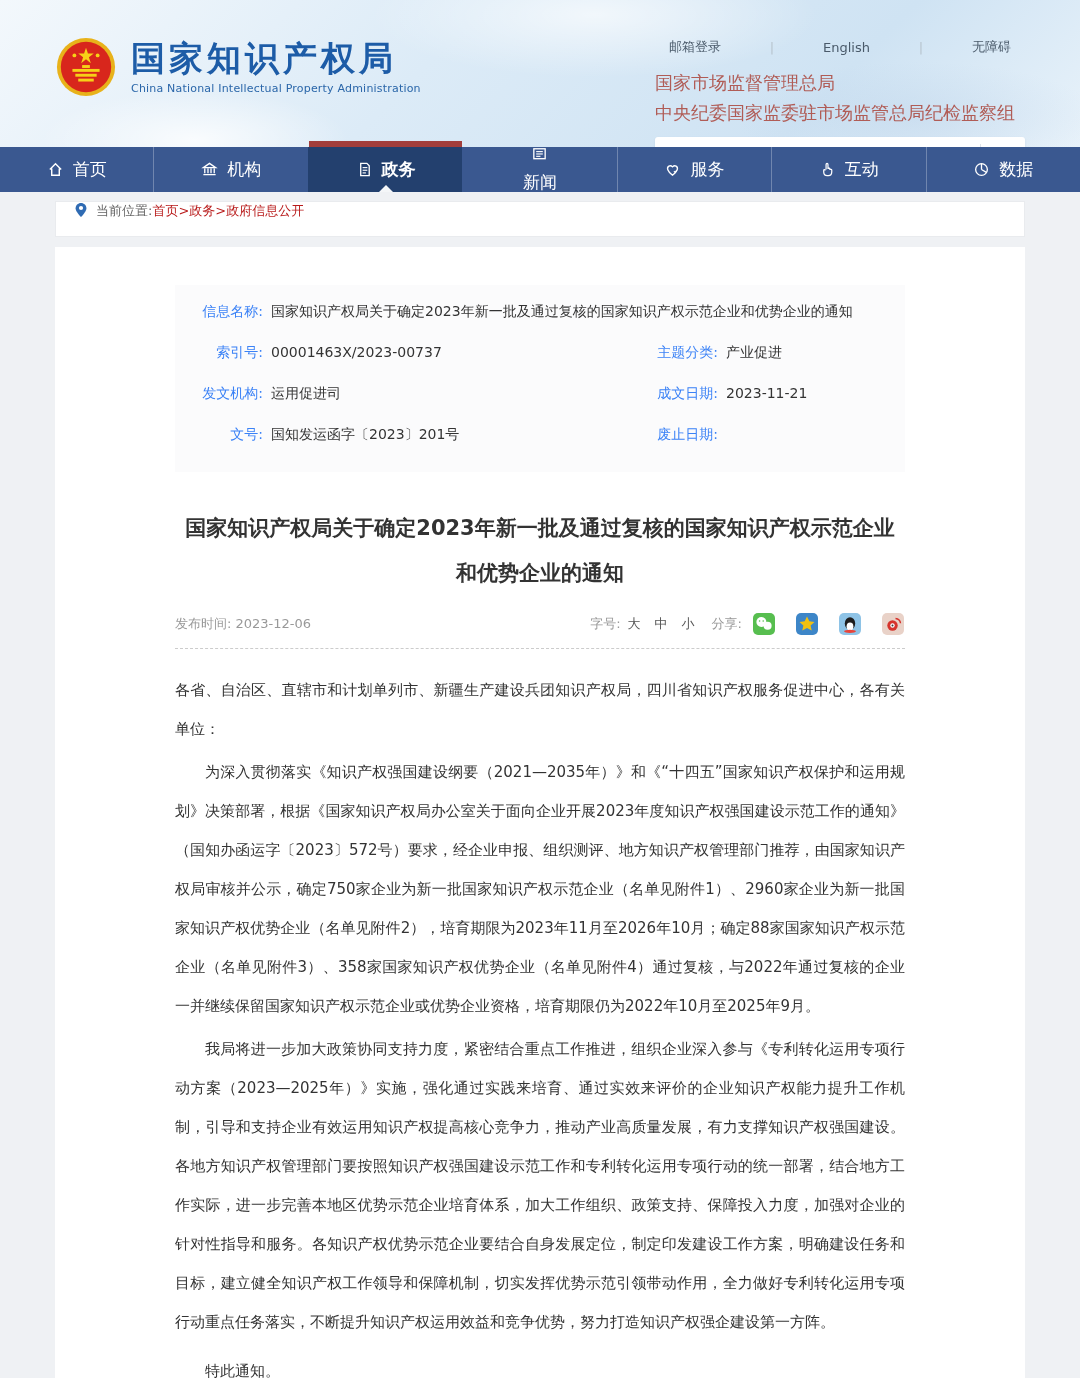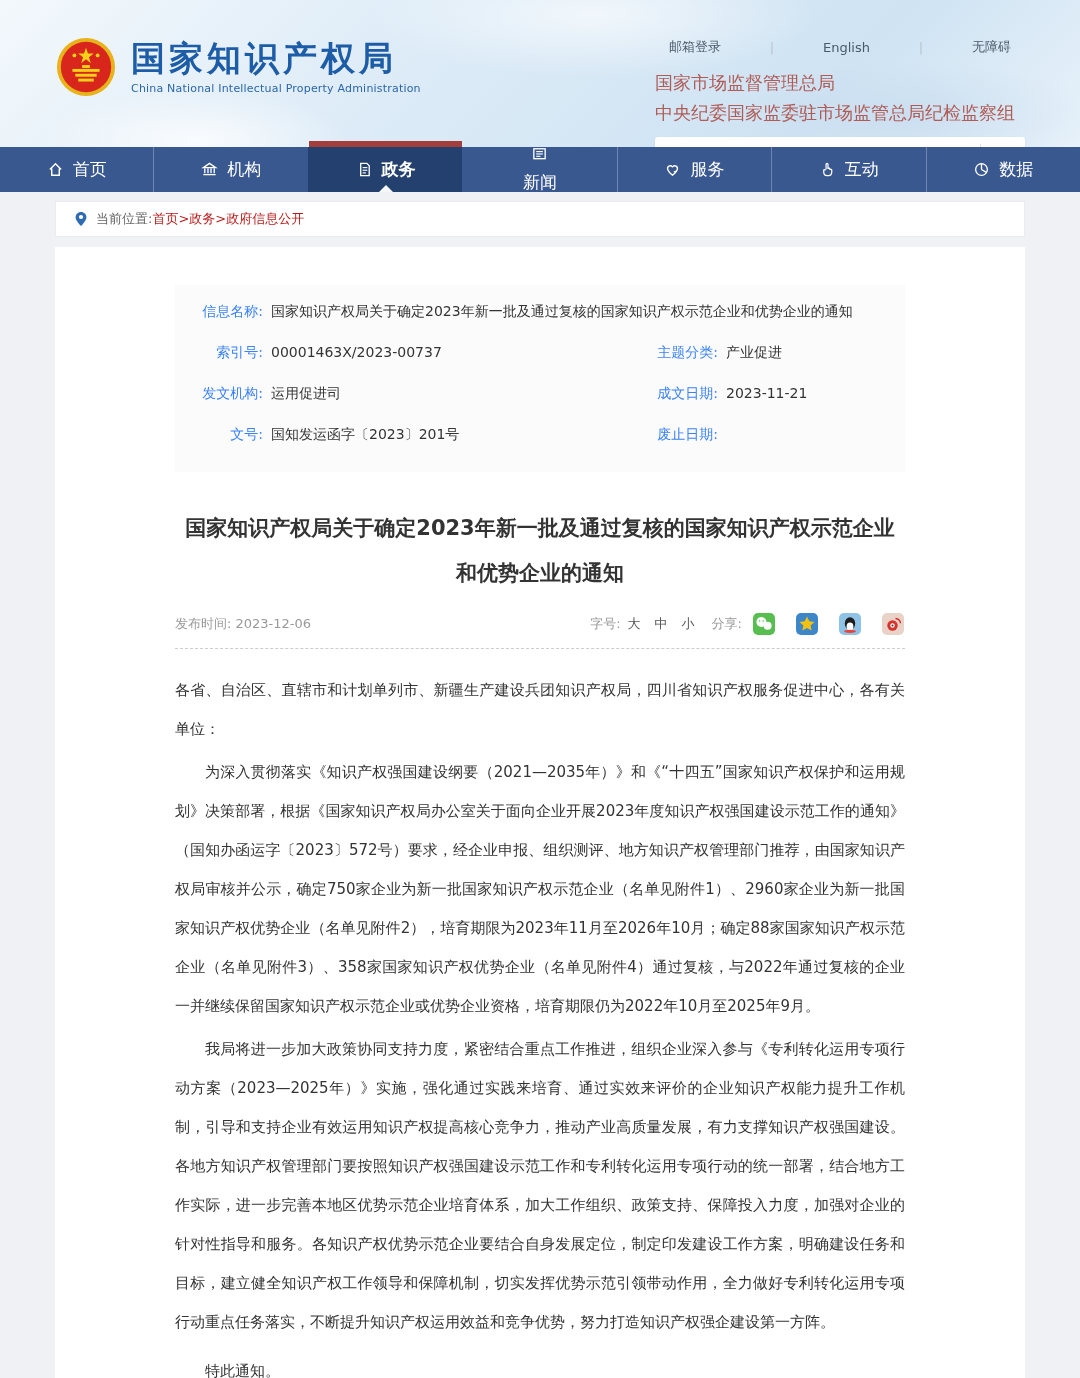--- a/index.html
+++ b/index.html
@@ -41,21 +41,21 @@
   .nav-item:first-child { border-left:none; }
   .nav-item.active { background:#23406e; border-left-color:transparent; }
   .nav-item.active + .nav-item { border-left-color:transparent;flex-direction:column; }
   .active-topbar { position:absolute; left:0; right:0; top:-6px; height:6px; background:#a23e3c; }
   .active-caret { position:absolute; bottom:0; left:50%; margin-left:-7px; width:0; height:0;
     border-left:7px solid transparent; border-right:7px solid transparent; border-bottom:7px solid #f4f6f8; }
   .nav-ico { display:flex; align-items:center; }
 
   
   .crumb-card { margin:9px 55px 0; background:#fff; height:36px; border:1px solid #e9ebee;
-    display:flex; align-items:center; padding:0 18px; }
+    display:flex; padding:0 18px; }
   .crumb-label { font-size:13px; color:#666; margin-left:8px; }
   .crumb-path { font-size:13px; color:#b91c1c; cursor:pointer; }
 
   
   .main-card { margin:10px 55px 0; background:#fff; min-height:1160px; padding:38px 120px 30px; }
 
   .info-box { background:#fbfbfc; padding:16px 20px 10px 2px; }
   .info-row { display:flex; margin-bottom:20px; font-size:14px; line-height:1.5; }
   .info-label { width:86px; text-align:right; color:#3b82f6; flex:0 0 86px; }
   .info-val { color:#333; margin-left:8px; }

